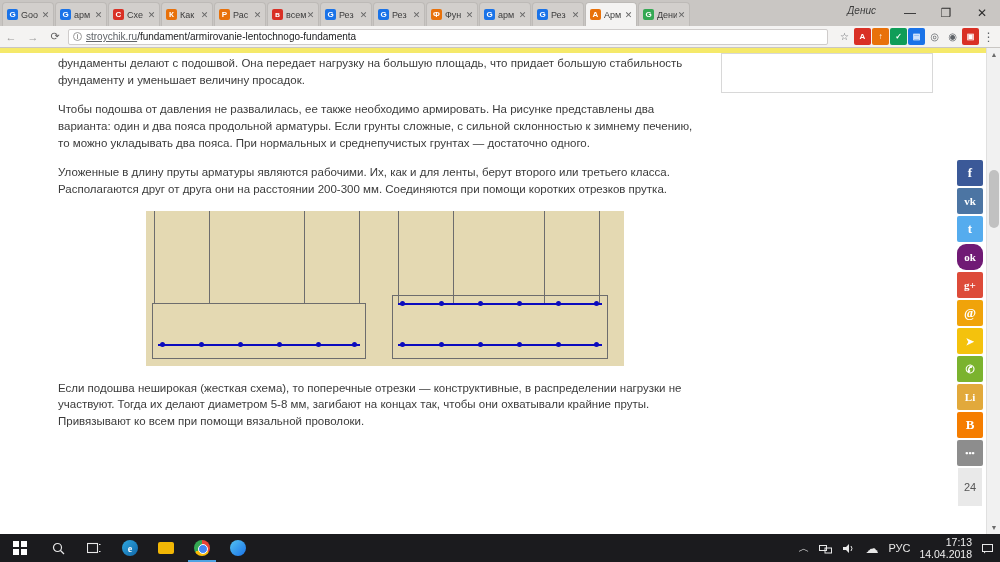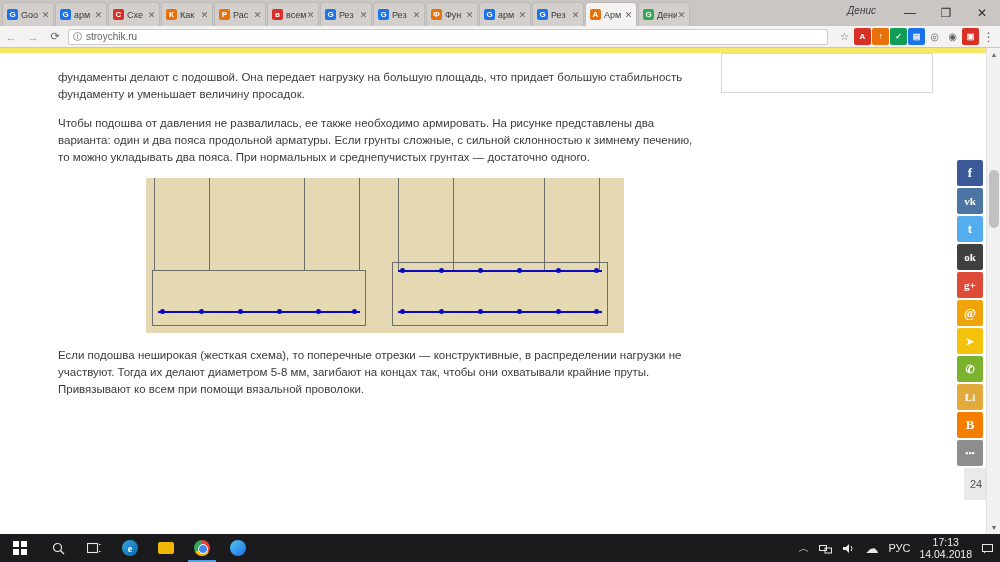--- a/index.html
+++ b/index.html
@@ -116,21 +116,21 @@
     margin-left: 2px;
   }
   .urlbox .infoic {
     font-size: 8px; color: #6f6f6f;
     margin-right: 4px;
     border: 1px solid #9a9a9a;
     border-radius: 50%;
     width: 9px; height: 9px;
     line-height: 8px; text-align: center;
   }
-  .urlbox .u1 { color: #5f6368; }
+  .urlbox .u1 { color: #5f6368; text-decoration: underline; }
   .urlbox .u2 { color: #202124; }
   .omni-icons {
     flex: 1 1 auto;
     display: flex; align-items: center; justify-content: flex-end;
     padding-right: 3px;
   }
   .oi {
     width: 17px; height: 17px;
     margin-left: 1px;
     display: flex; align-items: center; justify-content: center;
@@ -161,21 +161,21 @@
   }
   .content {
     position: absolute;
     top: 5px; left: 58px;
     width: 640px;
     font-size: 11.5px;
     color: #3b3b3b;
     line-height: 1.45;
   }
   .content p { margin: 0 0 13px 0; }
-  .content p.first { margin-top: 16px; }
+  .content p.first { margin-top: 2px; }
 
   
   .figure {
     position: relative;
     width: 478px;
     margin: 4px 0 0 88px;
   }
   .diagram {
     position: relative;
     width: 478px; height: 155px;
@@ -227,36 +227,36 @@
     display: flex; align-items: center; justify-content: center;
     color: #ffffff;
     font-size: 13px;
     font-weight: bold;
     border-radius: 2px;
     font-family: "Liberation Serif", serif;
   }
   .s-fb { background: #3b5998; }
   .s-vk { background: #4c75a3; }
   .s-tw { background: #55acee; }
-  .s-ok { background: #404040; }
+  .s-ok { background: #701a75; border-radius: 9px; }
   .s-gp { background: #dd4b39; }
   .s-em { background: #f0a30a; }
   .s-tg { background: #f4c20d; }
   .s-wa { background: #7bb32e; }
   .s-li { background: #e2a93b; }
   .s-bl { background: #f57d00; }
   .s-more { background: #8d8d8d; }
   .s-count {
-    width: 24px; height: 32px;
+    width: 24px; height: 38px;
     background: #e9e9e9;
     color: #555;
     font-size: 11px;
     font-weight: normal;
     display: flex; align-items: center; justify-content: center;
-    margin-left: 7px;
+    margin-left: 1px;
     font-family: "Liberation Sans", sans-serif;
   }
 
   
   .vscroll {
     position: absolute;
     top: 48px; right: 0;
     width: 14px; height: 486px;
     background: #f1f1f1;
     border-left: 1px solid #e0e0e0;
@@ -334,21 +334,21 @@
     display: flex; align-items: center;
     padding-right: 4px;
     color: #e8e8e8;
   }
   .tray .ti {
     padding: 0 5px;
     font-size: 11px;
     display: flex; align-items: center; justify-content: center;
   }
   .clock {
-    text-align: center;
+    text-align: right;
     line-height: 1.15;
     font-size: 10.5px;
     padding: 0 6px 0 4px;
     color: #f0f0f0;
   }
   .notify {
     width: 18px; height: 28px;
     display:flex; align-items:center; justify-content:center;
     font-size: 11px; color:#e8e8e8;
   }
@@ -437,20 +437,21 @@
       <div class="win-btn close">✕</div>
     </div>
 
     <div class="omnibar">
       <div class="navbtn">←</div>
       <div class="navbtn">→</div>
       <div class="navbtn enabled">⟳</div>
       <div class="urlbox">
         <span class="infoic">i</span>
         <span class="u1">stroychik.ru</span>
+        <span class="u2">/fundament/armirovanie-lentochnogo-fundamenta</span>
       </div>
       <div class="omni-icons">
         <div class="oi">☆</div>
         <div class="oi sq oi-red">A</div>
         <div class="oi sq oi-orange">↑</div>
         <div class="oi sq oi-green">✓</div>
         <div class="oi sq oi-blue">▤</div>
         <div class="oi">◎</div>
         <div class="oi">◉</div>
         <div class="oi sq oi-redsq">▣</div>
@@ -460,20 +461,21 @@
   </div>
 
   <div class="page">
     <div class="yellowbar"></div>
 
     <div class="whitebox"></div>
 
     <div class="content">
       <p class="first">фундаменты делают с подошвой. Она передает нагрузку на большую площадь, что придает большую стабильность фундаменту и уменьшает величину просадок.</p>
       <p>Чтобы подошва от давления не развалилась, ее также необходимо армировать. На рисунке представлены два варианта: один и два пояса продольной арматуры. Если грунты сложные, с сильной склонностью к зимнему печению, то можно укладывать два пояса. При нормальных и среднепучистых грунтах — достаточно одного.</p>
+      <p>Уложенные в длину пруты арматуры являются рабочими. Их, как и для ленты, берут второго или третьего класса. Располагаются друг от друга они на расстоянии 200-300 мм. Соединяются  при помощи коротких отрезков прутка.</p>
 
       <div class="figure">
         <div class="diagram">
 
           <div class="d-wall" style="left:8px; top:0; width:56px; height:92px;"></div>
           <div class="d-wall" style="left:158px; top:0; width:56px; height:92px;"></div>
 
           <div class="d-line" style="left:6px; top:92px; width:214px; height:1px; background:#6d6d6d;"></div>
           <div class="d-line" style="left:6px; top:92px; width:1px; height:55px;"></div>
           <div class="d-line" style="left:219px; top:92px; width:1px; height:55px;"></div>

